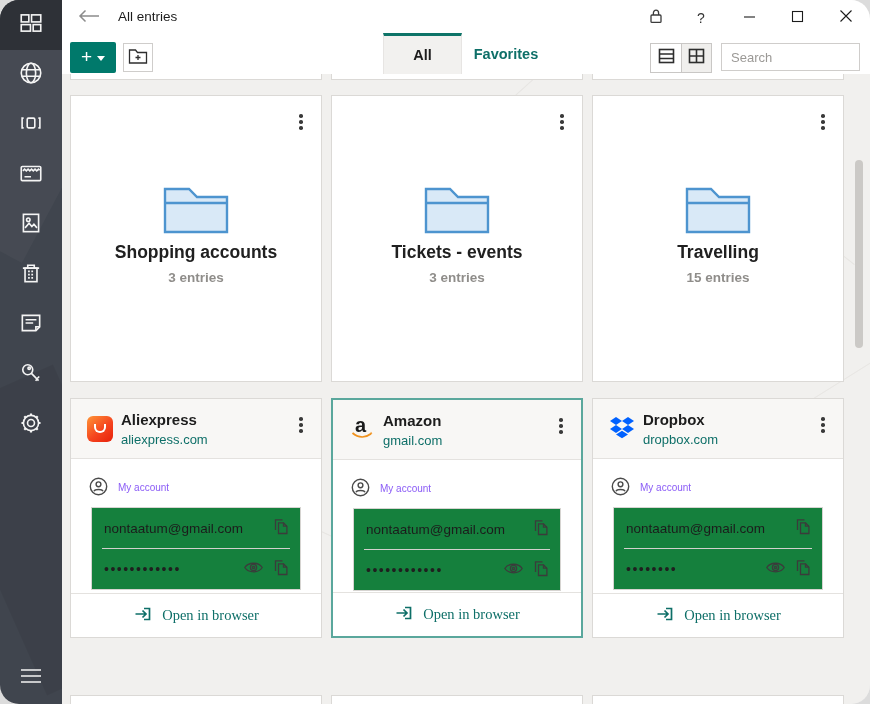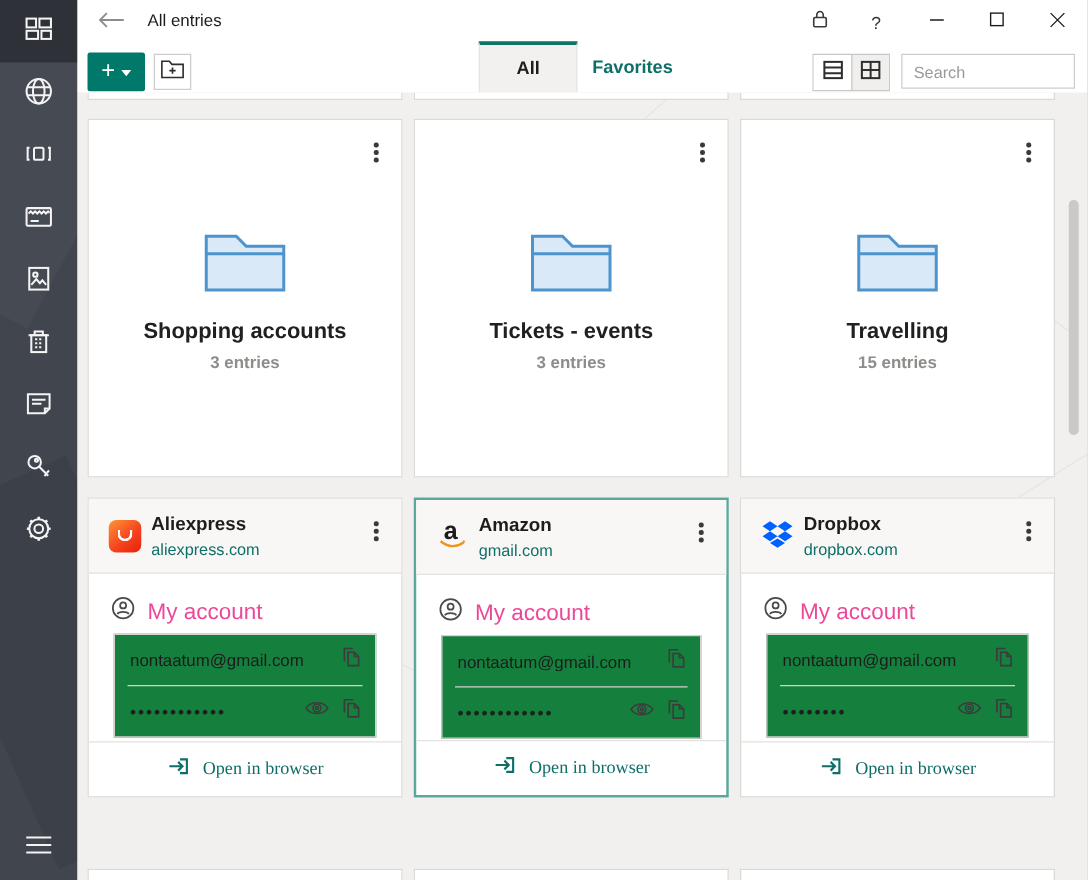--- a/index.html
+++ b/index.html
@@ -1,19 +1,19 @@
 <!DOCTYPE html>
 <html><head>
 <meta charset="utf-8">
 <style>
   * { margin:0; padding:0; box-sizing:border-box; }
   html,body { background:#dcdcdc; }
   body { font-family:"Liberation Sans", sans-serif; }
   .window{ position:relative; width:870px; height:704px; background:#fff; overflow:hidden;
-           box-shadow: inset 0 0 0 1px rgba(0,0,0,0.10); }
+           box-shadow: inset 0 0 0 1px rgba(0,0,0,0.10); border-radius: 19px; }
 
   
   .sidebar{ position:absolute; left:0; top:0; width:62px; height:704px; background:#40454e; overflow:hidden; }
   .sidebar .facet1{ position:absolute; left:-30px; top:-10px; width:120px; height:260px;
                     background:rgba(255,255,255,0.03); transform:rotate(28deg); }
   .sidebar .facet2{ position:absolute; left:-20px; top:380px; width:140px; height:300px;
                     background:rgba(0,0,0,0.06); transform:rotate(-24deg); }
   .side-item{ position:relative; width:62px; height:50px; display:flex; align-items:center; justify-content:center; cursor:pointer; }
   .side-item.active{ background:#2e3137; }
   .side-item svg{ stroke:#f4f4f4; fill:none; stroke-width:1.5; }
@@ -66,38 +66,38 @@
   .c1{ left:8px; } .c2{ left:269px; } .c3{ left:530px; }
   .card.selected{ border:2px solid #5aa79c; }
 
   .kebab{ position:absolute; top:16px; right:13px; width:14px; height:20px; display:flex; flex-direction:column;
           align-items:center; justify-content:center; gap:2.5px; cursor:pointer; }
   .kebab i{ width:3.5px; height:3.5px; border-radius:50%; background:#3a3a3a; }
 
   
   .folder-card{ text-align:center; cursor:pointer; }
   .folder-icon{ margin:86px auto 0; width:66px; height:52px; }
-  .folder-title{ margin-top:20px; font-size:17.5px; font-weight:700; color:#202020; }
+  .folder-title{ margin-top:8px; font-size:17.5px; font-weight:700; color:#202020; }
   .folder-count{ margin-top:7px; font-size:13.5px; color:#8f8d8a;font-weight:bold; }
 
   
   .acc-header{ position:absolute; left:0; top:0; right:0; height:60px; background:#f8f7f5; border-bottom:1px solid #e4e2df; }
   .acc-logo{ position:absolute; left:16px; top:17px; width:26px; height:26px; }
   .ali-badge{ width:26px; height:26px; border-radius:6px; background:linear-gradient(140deg,#ff9536 0%,#f5451f 55%,#e7210a 100%); position:relative;}
   .ali-badge .bag{ position:absolute; left:7px; top:8px; width:12px; height:9px; border:2.4px solid #fff; border-top:none;
                    border-radius:0 0 7px 7px; }
   .amz-badge{ position:relative; width:26px; height:26px; }
   .amz-badge .a{ position:absolute; left:6px; top:-3px; font-size:20px; font-weight:700; color:#1b1b1b; }
   .amz-badge svg{ position:absolute; left:2px; top:14px; }
   .acc-title{ position:absolute; left:50px; top:12px; font-size:15px; font-weight:700; color:#1d1d1d; }
   .acc-domain{ position:absolute; left:50px; top:33px; font-size:13px; color:#0e6f68; cursor:pointer; }
 
   .acc-user{ position:absolute; left:18px; top:78px; display:flex; align-items:center; gap:10px; }
   .acc-user svg{ stroke:#4a4a4a; fill:none; stroke-width:1.4; }
-  .acc-user span{ font-size:18px; color:#ec4899; }
+  .acc-user span{ font-size:10px; color:#8b5cf6; }
 
   .cred-box{ position:absolute; left:20px; right:20px; top:108px; height:83px; border:1px solid #d6d4d1; background:#15803d; }
   .cred-row{ position:relative; height:40px; display:flex; align-items:center; padding:0 10px 0 12px; }
   .cred-divider{ height:1px; background:#d2d0cd; margin:0 10px; }
   .cred-value{ flex:1; font-size:13.5px; color:#1c1c1c; white-space:nowrap; overflow:hidden; }
   .cred-value.pwd{ font-size:14px; letter-spacing:1.5px; color:#1f1f1f; }
   .mini-btn{ width:20px; height:20px; display:flex; align-items:center; justify-content:center; cursor:pointer; margin-left:7px;}
   .mini-btn svg{ stroke:#3b3b3b; fill:none; stroke-width:1.3; }
 
   .acc-footer{ position:absolute; left:0; right:0; bottom:0; height:44px; border-top:1px solid #e4e2df;

